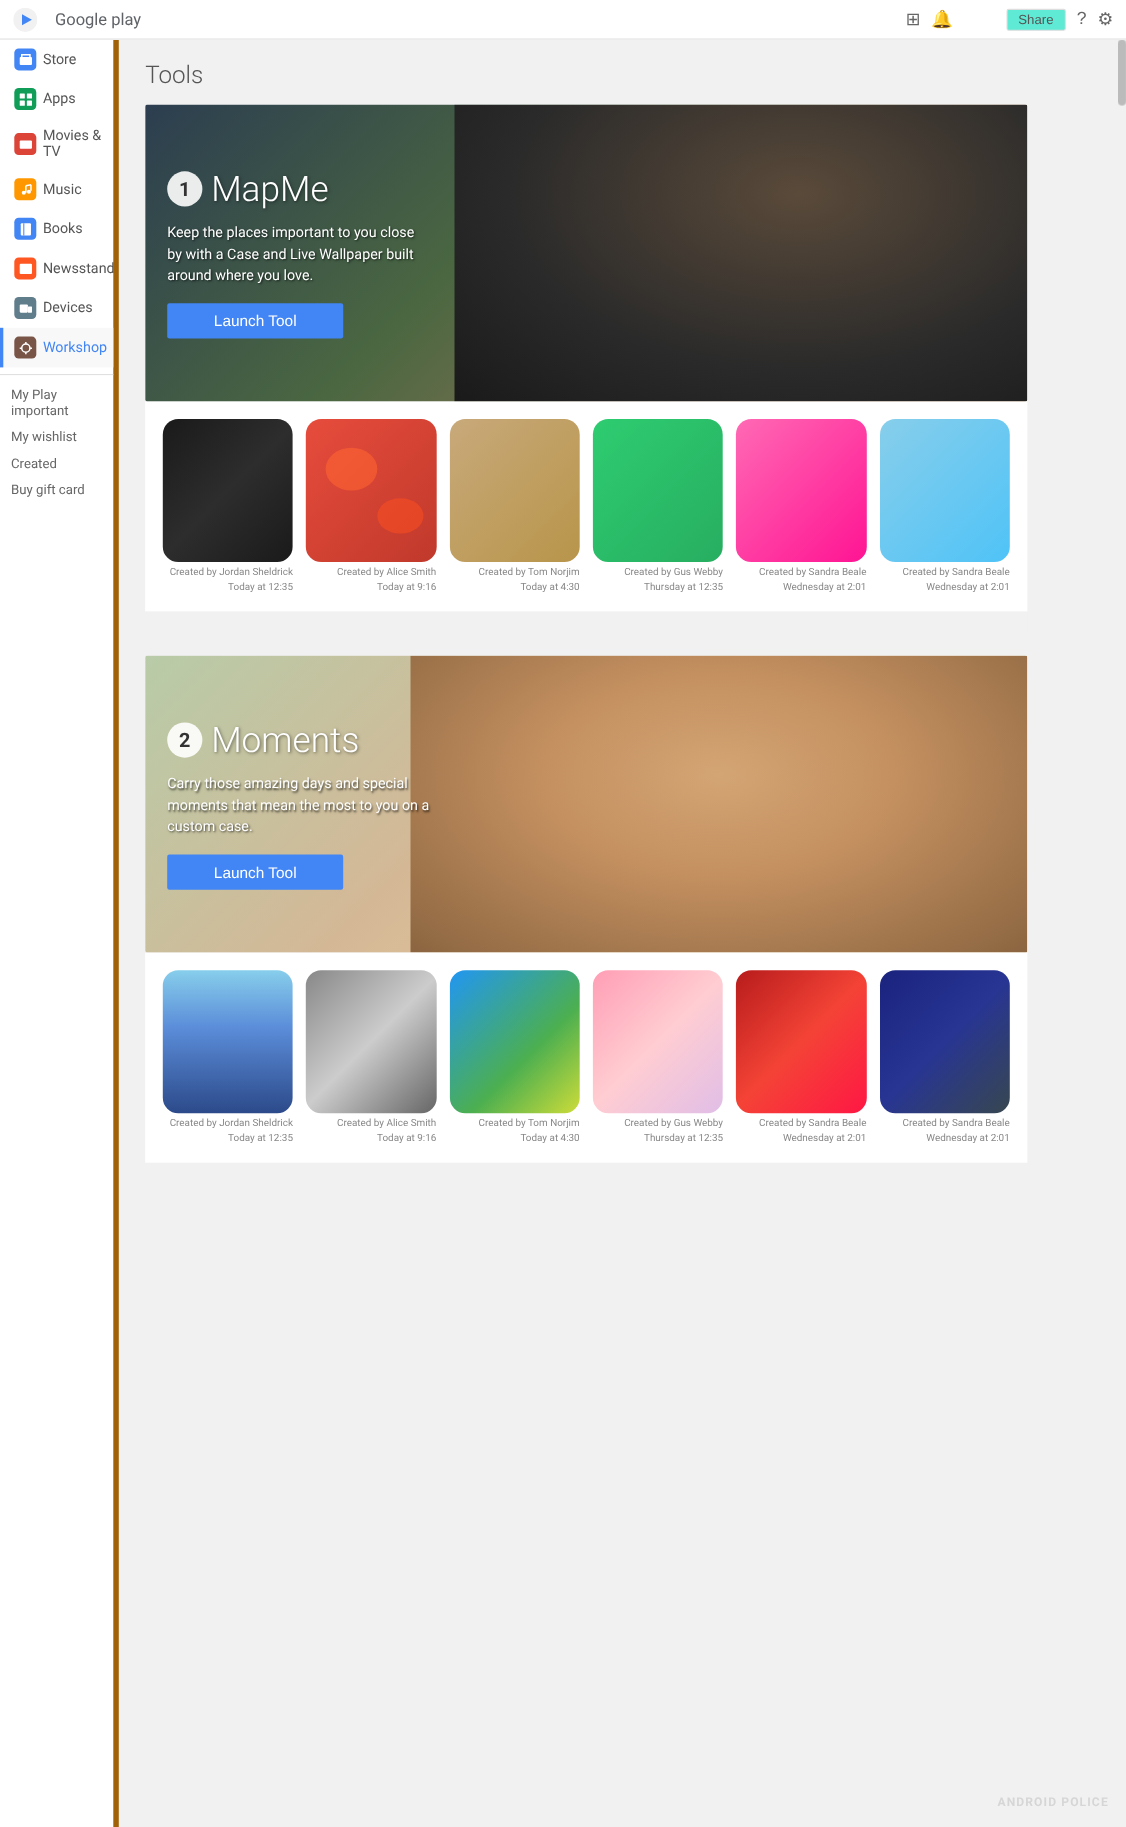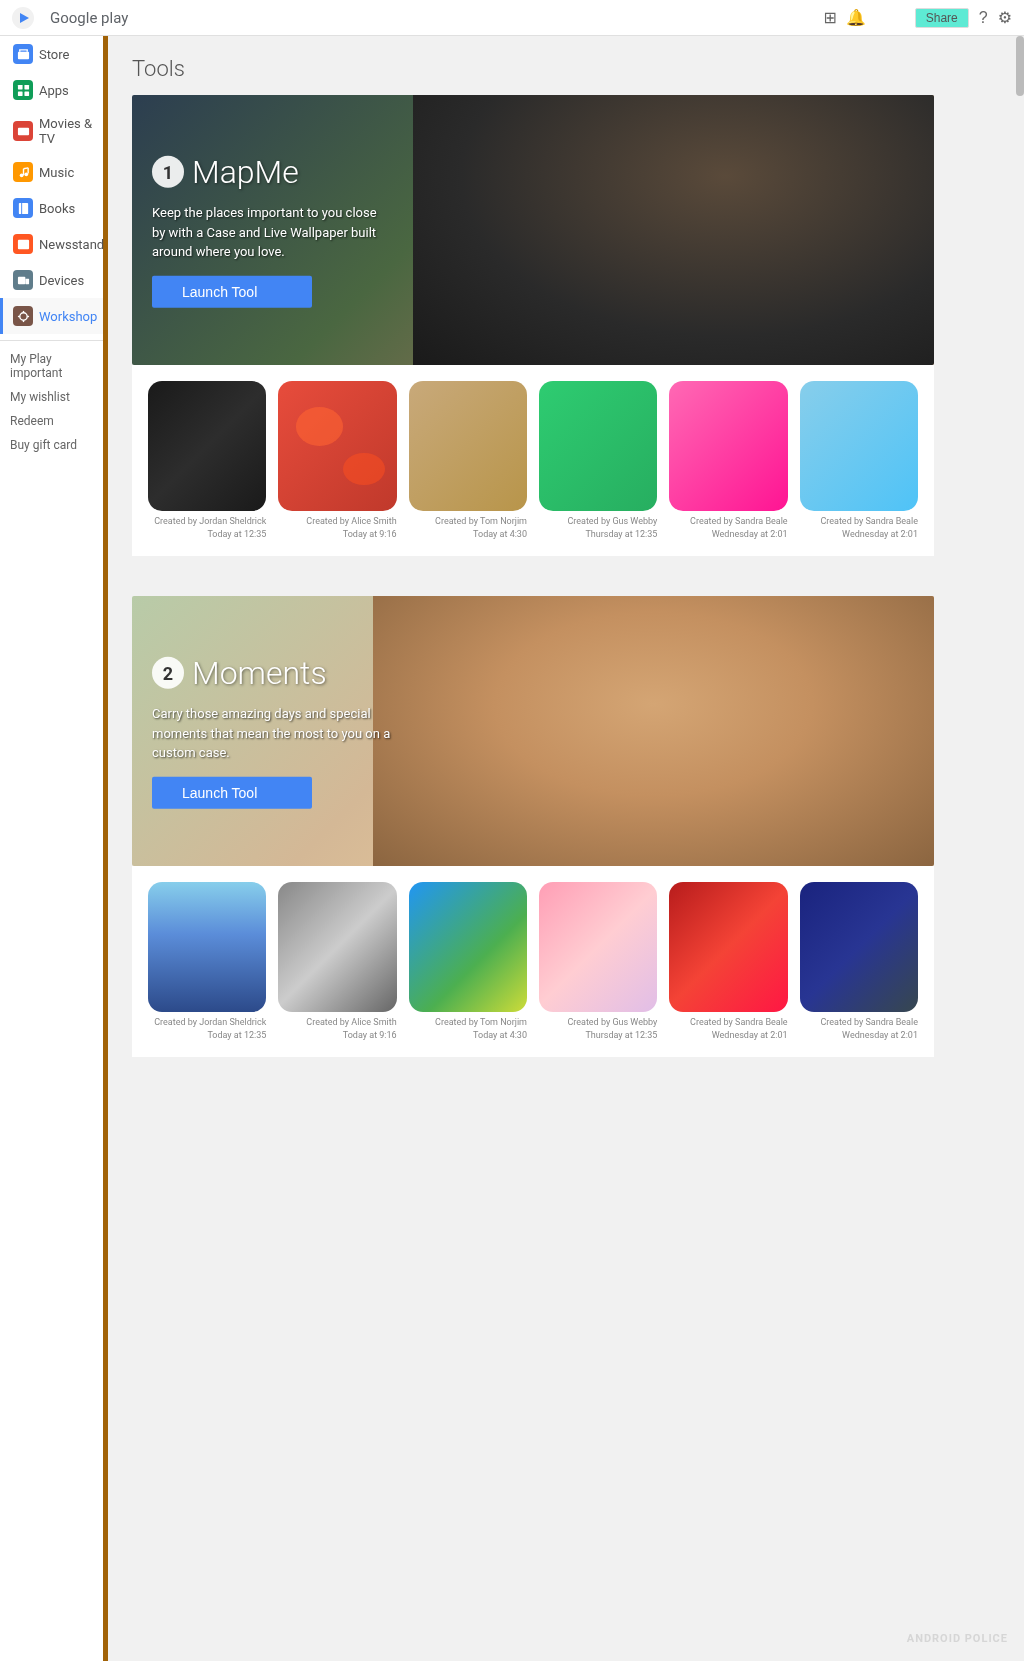--- a/index.html
+++ b/index.html
@@ -96,21 +96,21 @@
     .hero-number {
       width: 32px; height: 32px; border-radius: 50%; background: rgba(255,255,255,0.9);
       color: #333; font-size: 18px; font-weight: bold;
       display: inline-flex; align-items: center; justify-content: center; margin-right: 4px; vertical-align: middle;
     }
     .hero-title { font-size: 32px; font-weight: 300; display: inline; vertical-align: middle; text-shadow: 1px 1px 3px rgba(0,0,0,0.5); }
     .hero-desc { font-size: 13px; margin-top: 12px; line-height: 1.5; text-shadow: 1px 1px 2px rgba(0,0,0,0.7); }
     .launch-btn {
       display: inline-block; margin-top: 14px; padding: 8px 30px;
       background: #4285f4; color: #fff; border: none; border-radius: 2px;
-      font-size: 14px; cursor: pointer; text-align: left; min-width: 160px;
+      font-size: 14px; cursor: pointer; text-align: center; min-width: 160px;
     }
 
     
     .case-grid {
       background: #fff; padding: 16px; display: flex; gap: 12px; flex-wrap: nowrap; overflow: hidden;
     }
     .case-item { flex: 1; min-width: 0; text-align: right; }
     .case-img {
       width: 100%; aspect-ratio: 0.55;
       border-radius: 14px; display: block; margin: 0 auto;
@@ -291,21 +291,21 @@
             <line x1="11" y1="7" x2="13" y2="7" stroke="white" stroke-width="1.5"></line>
           </svg>
       </div>
       <span>Workshop</span>
     </div>
 
     <div class="sidebar-divider"></div>
 
     <a class="sidebar-link">My Play important</a>
     <a class="sidebar-link">My wishlist</a>
-    <a class="sidebar-link">Redeem</a>
+    <a class="sidebar-link">Created</a>
     <a class="sidebar-link">Buy gift card</a>
   </nav>
 
   <main class="main">
     <div class="main-inner">
       <h1 class="page-title">Tools</h1>
 
       <div class="hero-banner">
         <div class="hero-bg"></div>
         <div class="hero-person">

